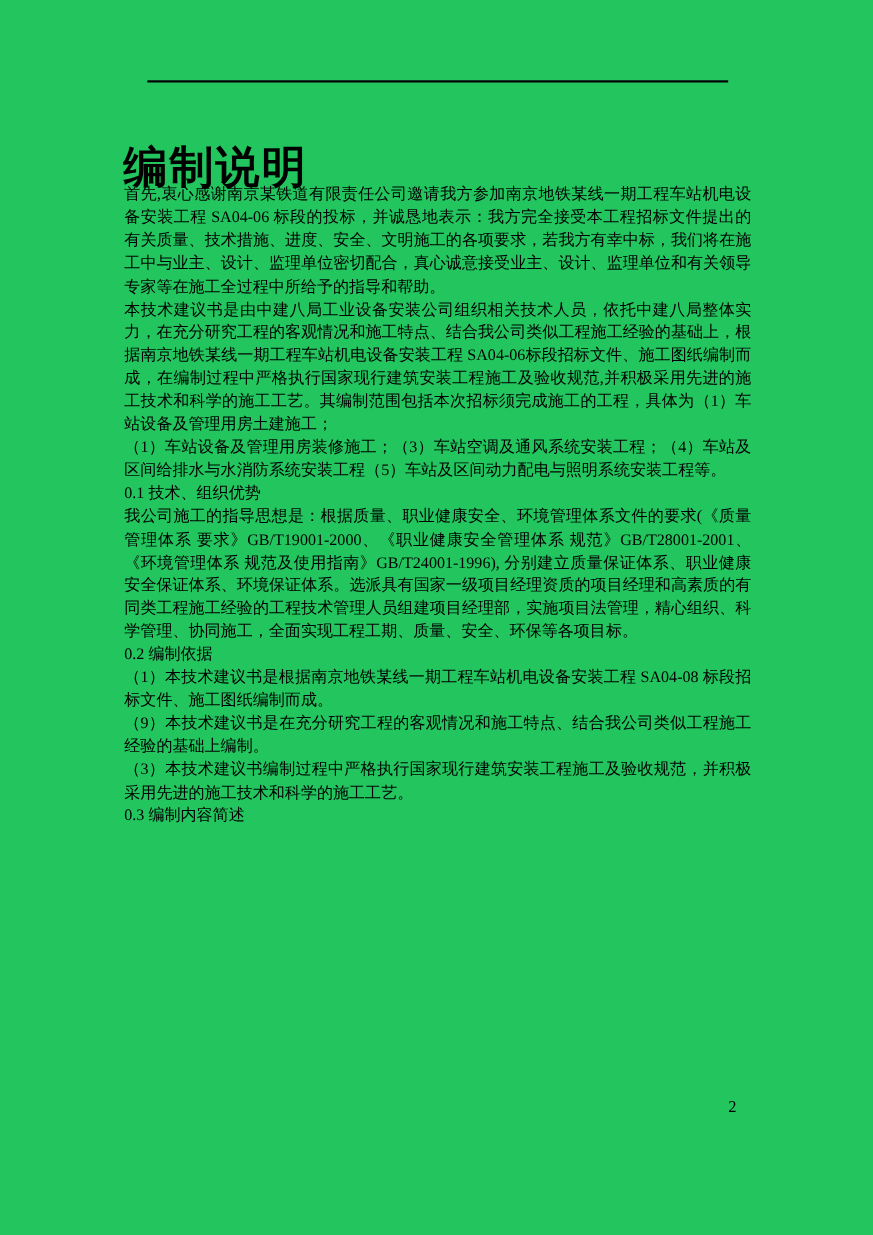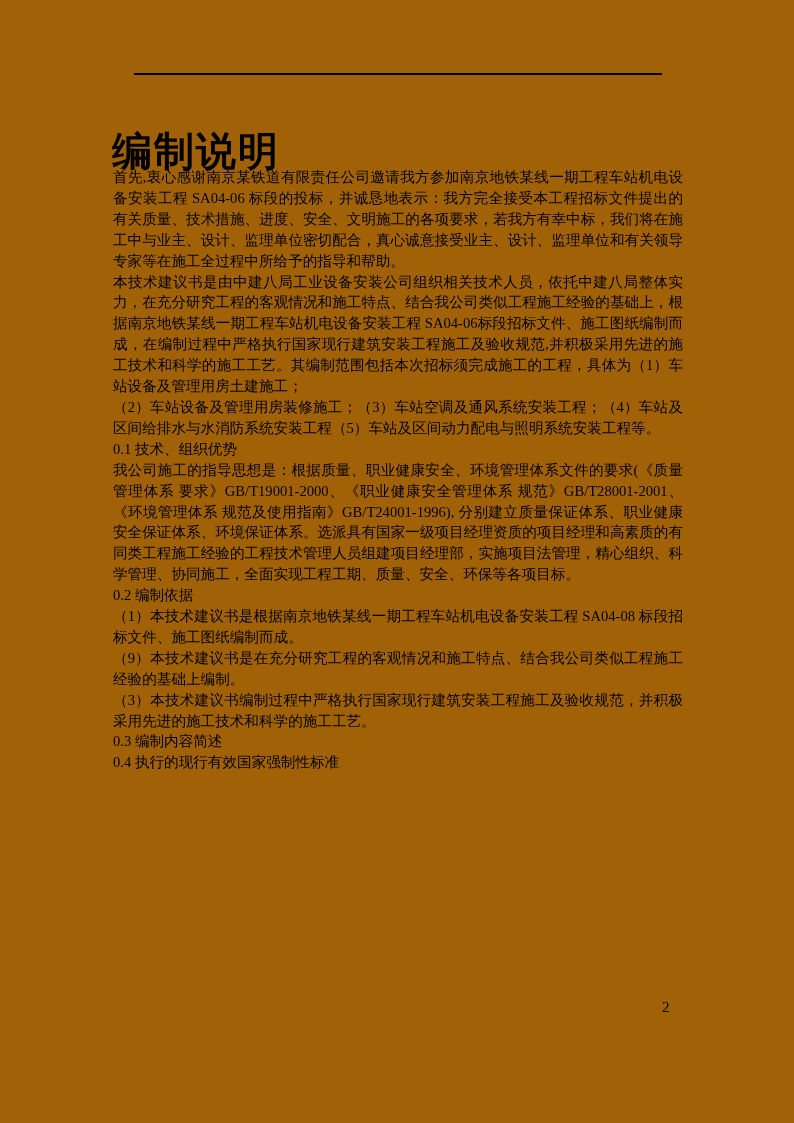--- a/index.html
+++ b/index.html
@@ -4,21 +4,21 @@
 <style>
   html, body {
     margin: 0;
     padding: 0;
     background: #ffffff;
   }
   .page {
     position: relative;
     width: 794px;
     height: 1123px;
-    background: #a16207;
+    background: #22c55e;
     overflow: hidden;
     font-family: "Liberation Serif", "DejaVu Serif", serif;
     color: #000000;
   }
   .header-rule {
     position: absolute;
     top: 73px;
     left: 134px;
     width: 528px;
     height: 2px;
@@ -60,26 +60,25 @@
 
 <div class="page">
 
   <div class="header-rule"></div>
 
   <h1 class="doc-title">编制说明</h1>
 
   <div class="content">
     <p>首先,衷心感谢南京某铁道有限责任公司邀请我方参加南京地铁某线一期工程车站机电设备安装工程 SA04-06 标段的投标，并诚恳地表示：我方完全接受本工程招标文件提出的有关质量、技术措施、进度、安全、文明施工的各项要求，若我方有幸中标，我们将在施工中与业主、设计、监理单位密切配合，真心诚意接受业主、设计、监理单位和有关领导专家等在施工全过程中所给予的指导和帮助。</p>
     <p>本技术建议书是由中建八局工业设备安装公司组织相关技术人员，依托中建八局整体实力，在充分研究工程的客观情况和施工特点、结合我公司类似工程施工经验的基础上，根据南京地铁某线一期工程车站机电设备安装工程 SA04-06标段招标文件、施工图纸编制而成，在编制过程中严格执行国家现行建筑安装工程施工及验收规范,并积极采用先进的施工技术和科学的施工工艺。其编制范围包括本次招标须完成施工的工程，具体为（1）车站设备及管理用房土建施工；</p>
-    <p>（2）车站设备及管理用房装修施工；（3）车站空调及通风系统安装工程；（4）车站及区间给排水与水消防系统安装工程（5）车站及区间动力配电与照明系统安装工程等。</p>
+    <p>（1）车站设备及管理用房装修施工；（3）车站空调及通风系统安装工程；（4）车站及区间给排水与水消防系统安装工程（5）车站及区间动力配电与照明系统安装工程等。</p>
     <p>0.1 技术、组织优势</p>
     <p>我公司施工的指导思想是：根据质量、职业健康安全、环境管理体系文件的要求(《质量管理体系 要求》GB/T19001-2000、《职业健康安全管理体系 规范》GB/T28001-2001、《环境管理体系 规范及使用指南》GB/T24001-1996), 分别建立质量保证体系、职业健康安全保证体系、环境保证体系。选派具有国家一级项目经理资质的项目经理和高素质的有同类工程施工经验的工程技术管理人员组建项目经理部，实施项目法管理，精心组织、科学管理、协同施工，全面实现工程工期、质量、安全、环保等各项目标。</p>
     <p>0.2 编制依据</p>
     <p>（1）本技术建议书是根据南京地铁某线一期工程车站机电设备安装工程 SA04-08 标段招标文件、施工图纸编制而成。</p>
     <p>（9）本技术建议书是在充分研究工程的客观情况和施工特点、结合我公司类似工程施工经验的基础上编制。</p>
     <p>（3）本技术建议书编制过程中严格执行国家现行建筑安装工程施工及验收规范，并积极采用先进的施工技术和科学的施工工艺。</p>
     <p>0.3 编制内容简述</p>
-    <p>0.4 执行的现行有效国家强制性标准</p>
   </div>
 
   <div class="page-number">2</div>
 
 </div>
 
 </body></html>

